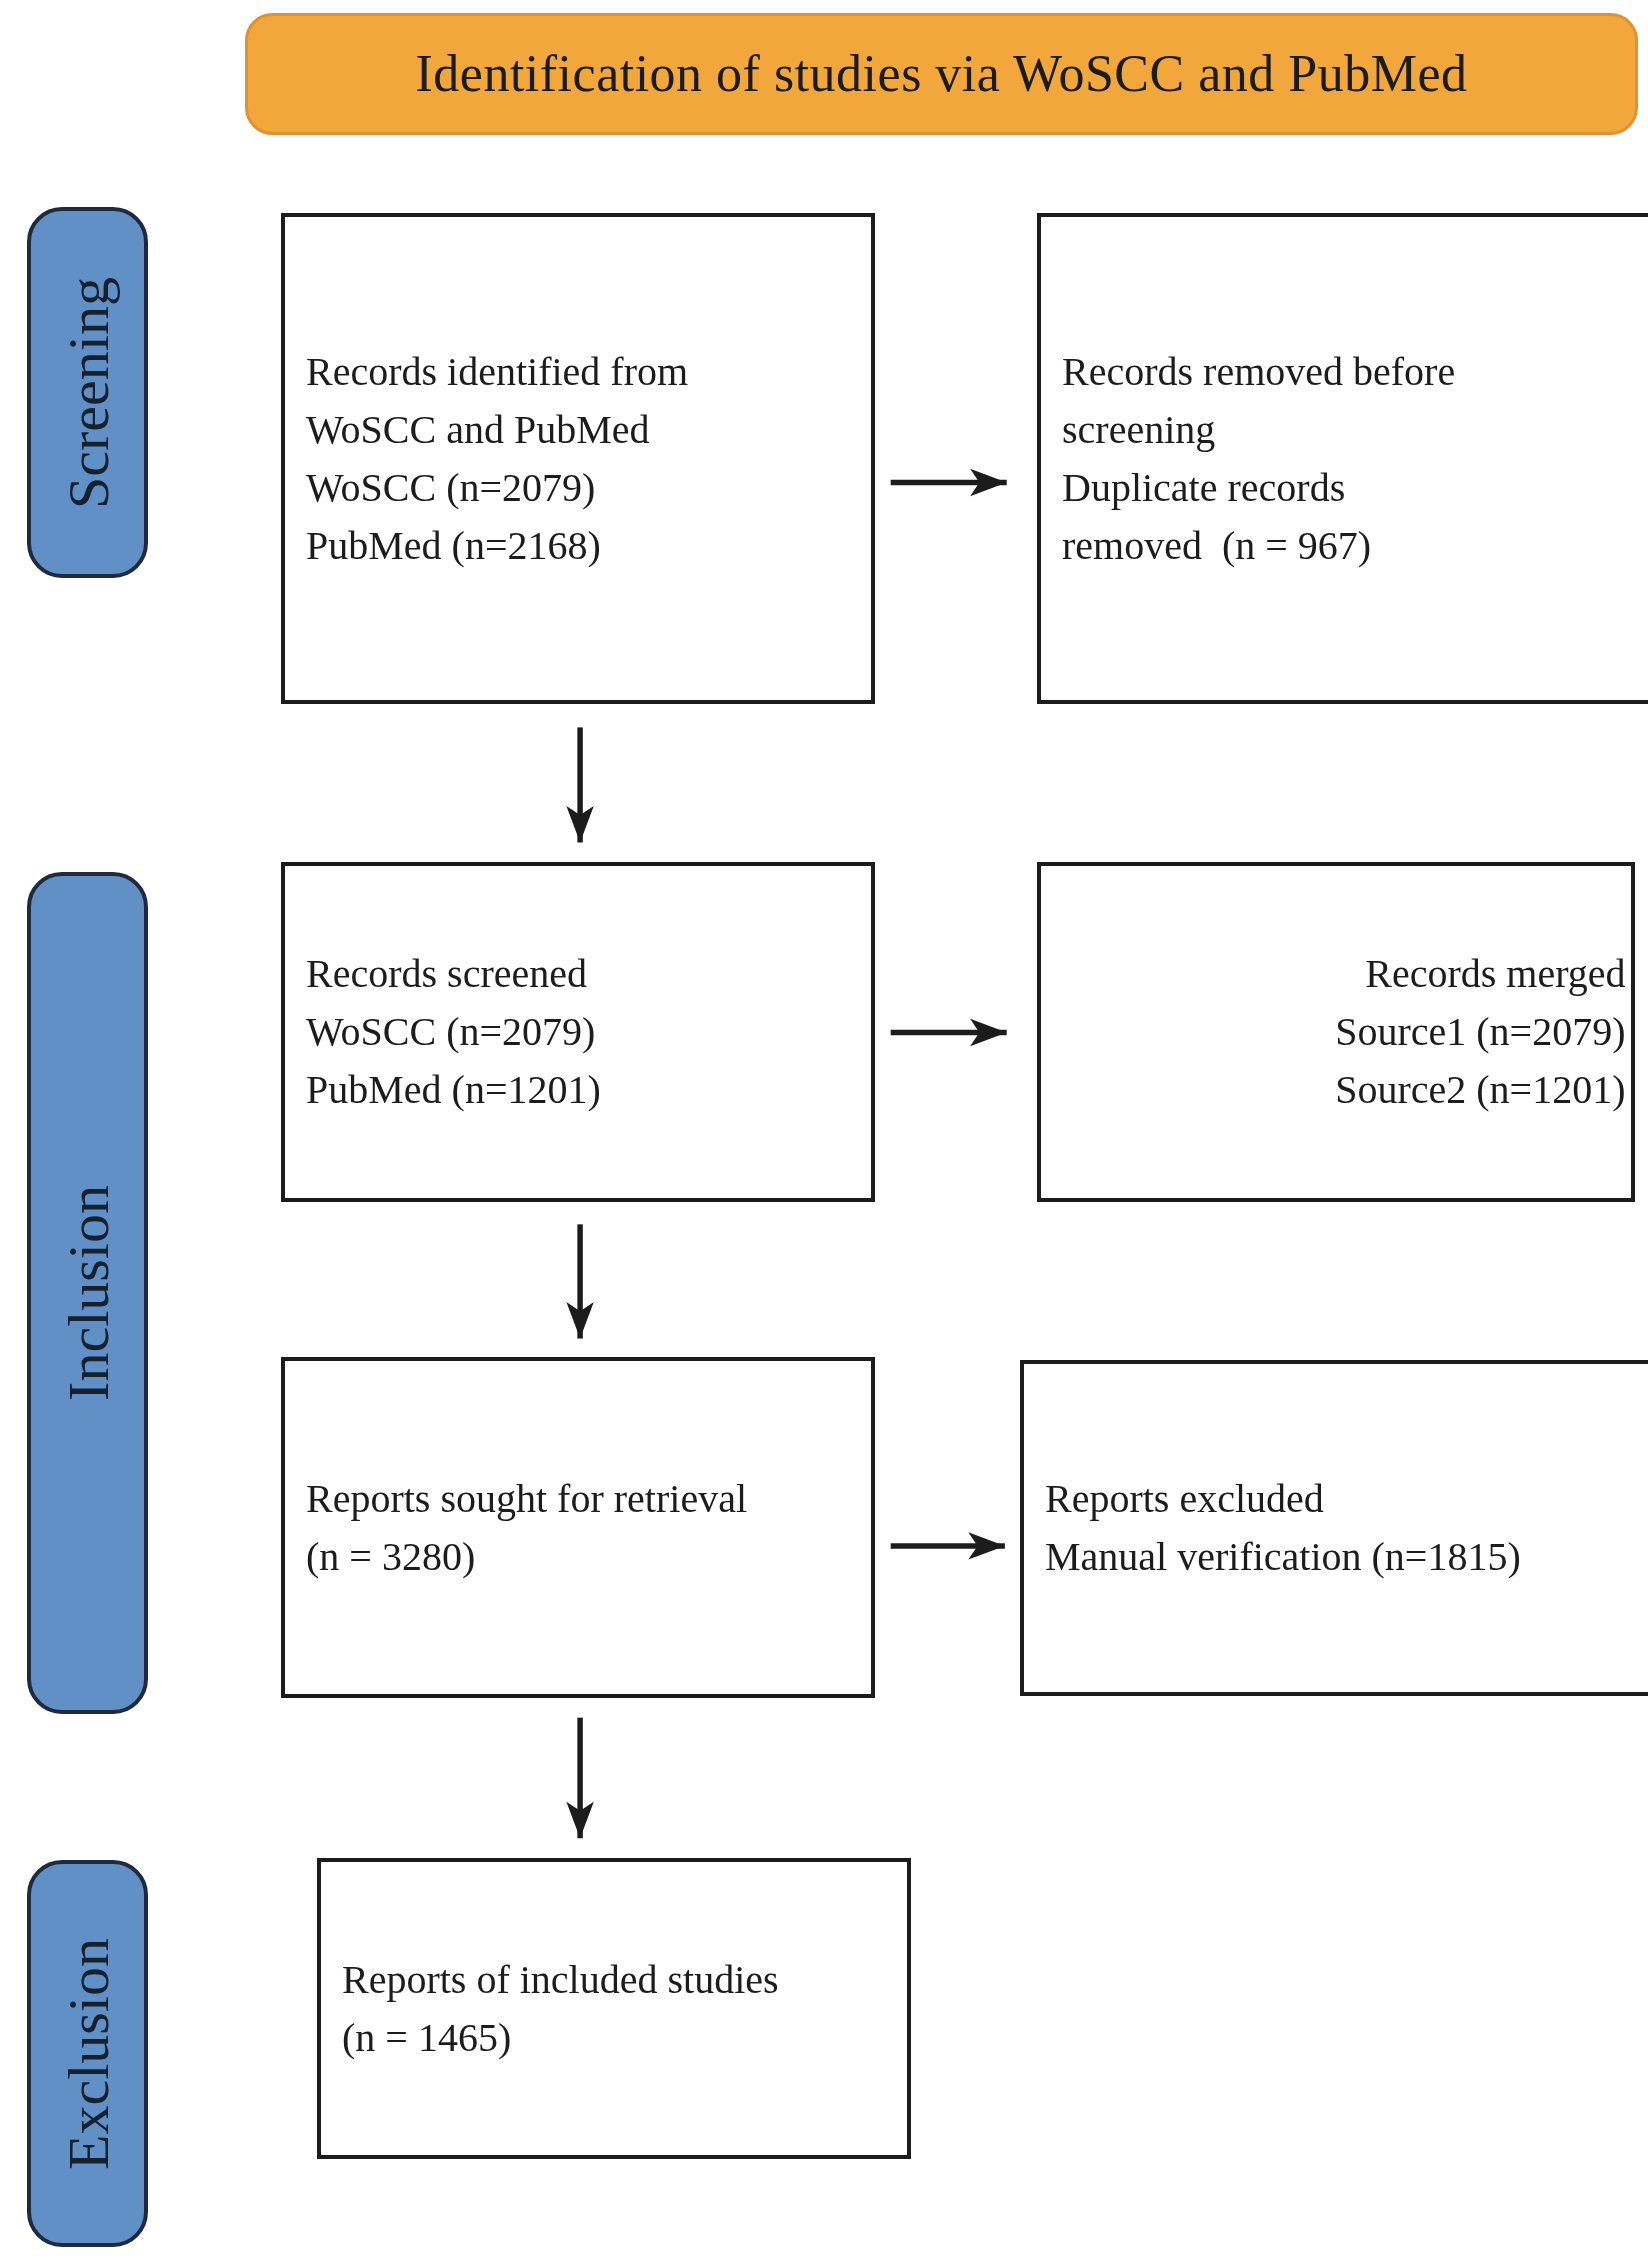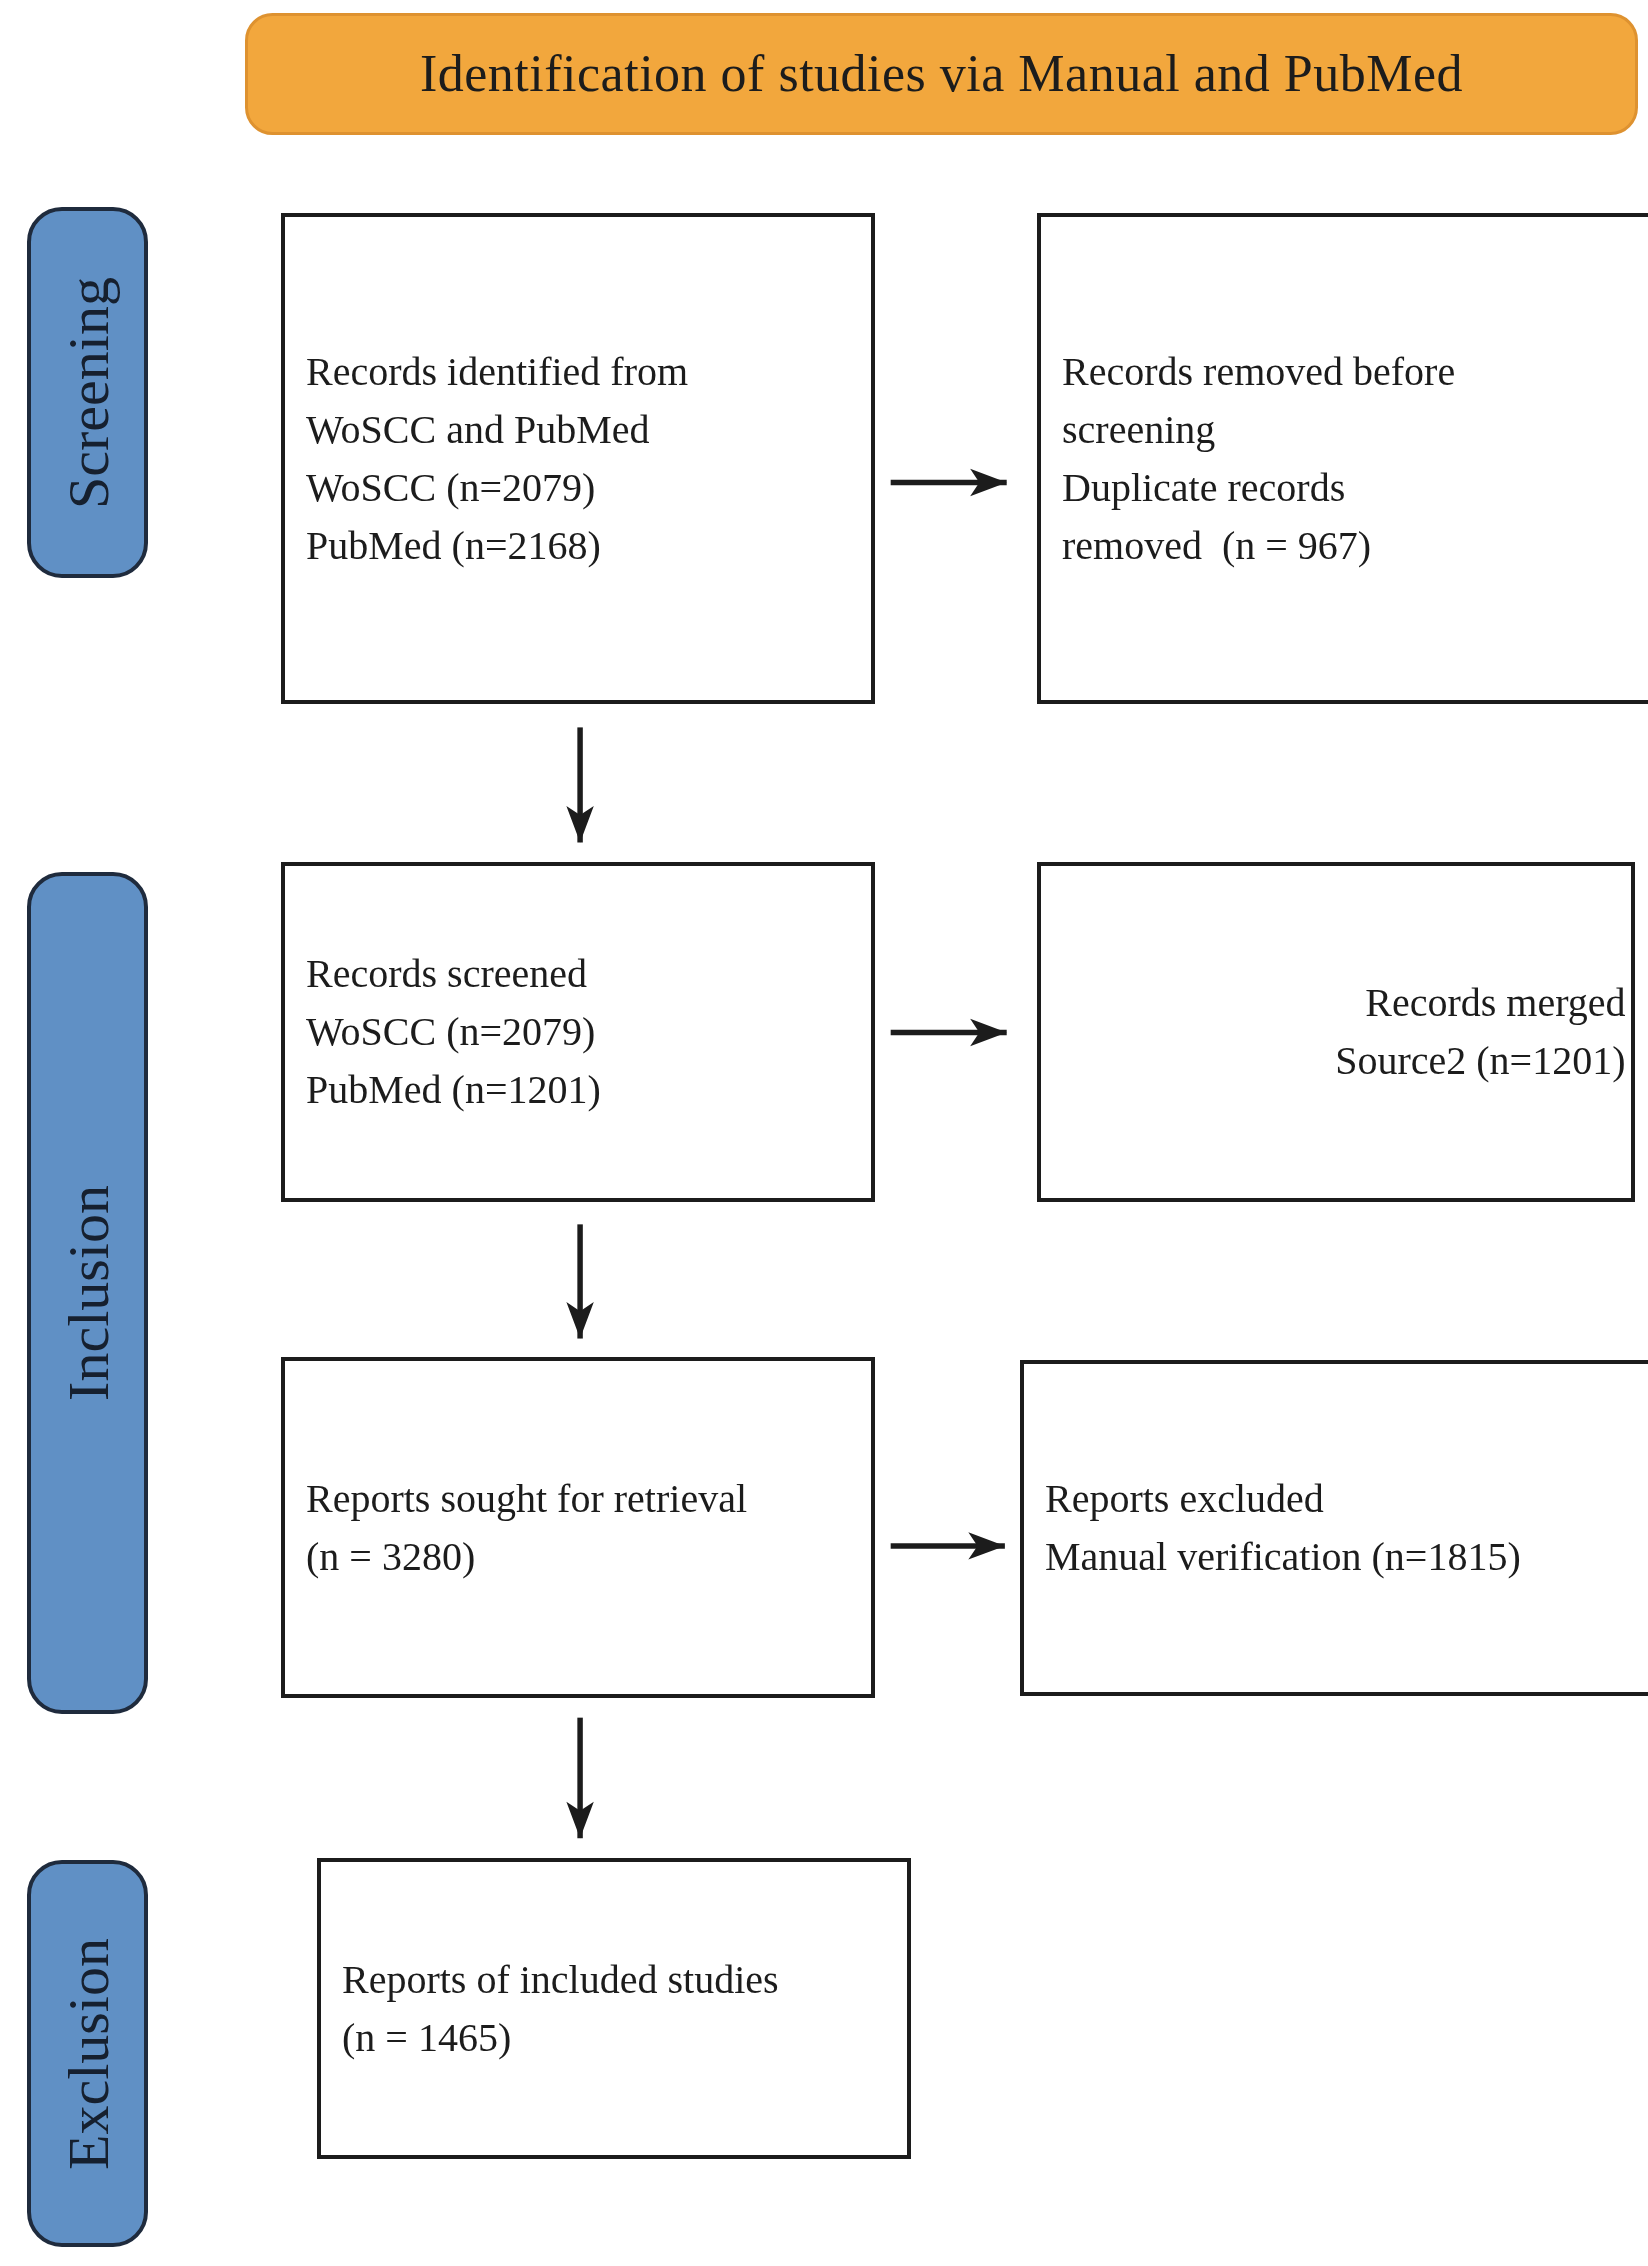--- a/index.html
+++ b/index.html
@@ -63,21 +63,21 @@
   #box-reports-included {left:281px;top:1858px;width:594px;height:301px;margin-left:36px;}
   
   #arrow-layer{position:absolute;left:0;top:0;width:1648px;height:2266px;pointer-events:none;}
 </style>
 </head>
 <body>
 
 <div id="canvas">
 
   <div class="banner">
-    <span>Identification of studies via Manual and PubMed</span>
+    <span>Identification of studies via WoSCC and PubMed</span>
   </div>
 
   <div class="side-label" id="label-screening">
     <span class="vtext">Screening</span>
   </div>
   <div class="side-label" id="label-inclusion">
     <span class="vtext">Inclusion</span>
   </div>
   <div class="side-label" id="label-exclusion">
     <span class="vtext">Exclusion</span>
@@ -98,20 +98,21 @@
   </div>
 
   <div class="fbox" id="box-records-screened">
     <span class="box-line">Records screened</span>
     <span class="box-line">WoSCC (n=2079)</span>
     <span class="box-line">PubMed (n=1201)</span>
   </div>
 
   <div class="fbox" id="box-records-merged">
     <span class="box-line">Records merged</span>
+    <span class="box-line">Source1 (n=2079)</span>
     <span class="box-line">Source2 (n=1201)</span>
   </div>
 
   <div class="fbox" id="box-reports-sought">
     <span class="box-line">Reports sought for retrieval</span>
     <span class="box-line">(n = 3280)</span>
   </div>
 
   <div class="fbox" id="box-reports-excluded">
     <span class="box-line">Reports excluded</span>

